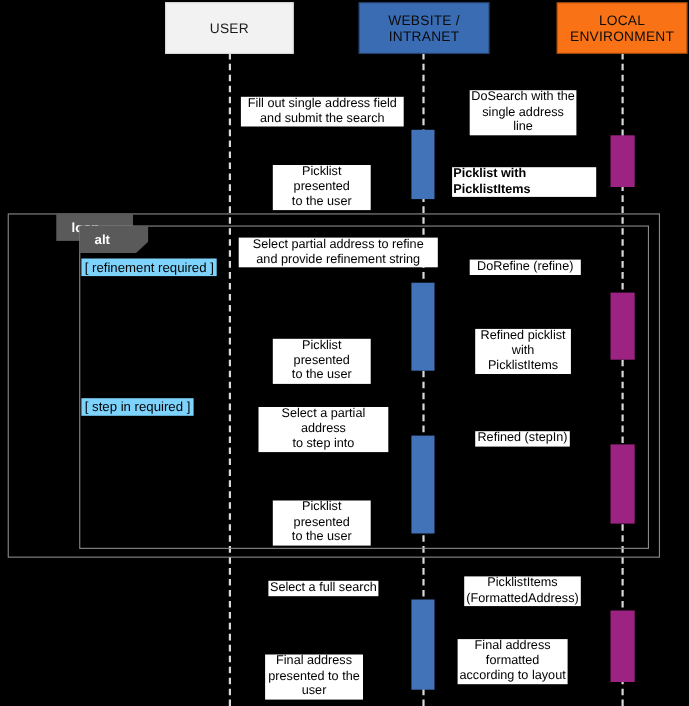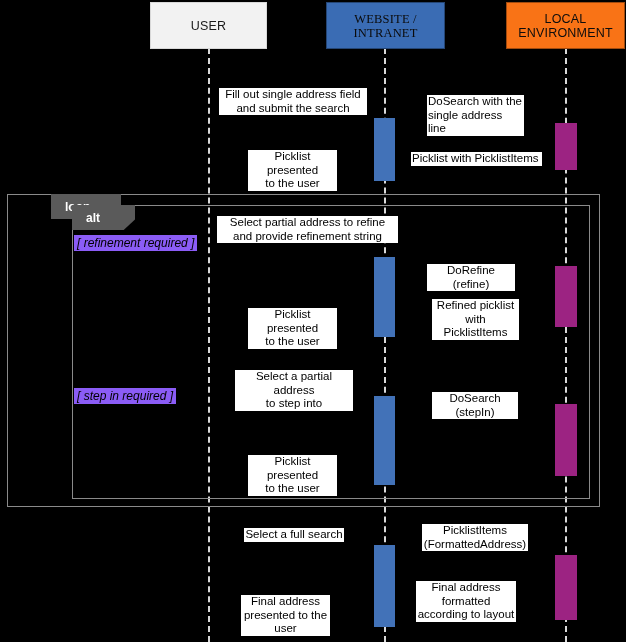--- a/index.html
+++ b/index.html
@@ -54,26 +54,25 @@
     color:#ffffff;
     font-size:12px;line-height:12px;
     font-weight:bold;
     display:flex;align-items:center;
     padding-left:14px;
     box-sizing:border-box;
     clip-path:polygon(0 0, 100% 0, 100% 58%, 82% 100%, 0 100%);
   }
   .guard{
     position:absolute;
-    background:#8b5cf6;color:#000;
+    background:#7dd3fc;color:#000;
     font-size:12px;line-height:14px;
     padding:1px 3px;
     box-sizing:border-box;
     white-space:nowrap;
-    font-style:italic;
   }
 </style>
 </head>
 <body>
 
 <div id="canvas">
 
   <div class="lifeline" style="left:208px;top:48px;height:594px;"></div>
   <div class="lifeline" style="left:384px;top:48px;height:594px;"></div>
   <div class="lifeline" style="left:565px;top:48px;height:594px;"></div>
@@ -82,26 +81,26 @@
   <div class="frag-tab" style="left:7px;top:194px;width:70px;height:25px;margin-left:44px;">
     <span>loop</span>
   </div>
 
   <div class="frag" style="left:72px;top:205px;width:518px;height:294px;"></div>
   <div class="frag-tab" style="left:72px;top:205px;width:63px;height:25px;">
     <span>alt</span>
   </div>
 
   <div class="guard" style="left:74px;top:235px;">[ refinement required ]</div>
-  <div class="guard" style="left:74px;top:388px;">[ step in required ]</div>
+  <div class="guard" style="left:74px;top:362px;">[ step in required ]</div>
 
   <div class="participant user" style="left:150px;top:2px;width:117px;height:47px;">
     <span>USER</span>
   </div>
-  <div class="participant web" style="left:326px;top:2px;width:119px;height:47px;white-space:pre-line;font-family:Liberation Serif, serif;">
+  <div class="participant web" style="left:326px;top:2px;width:119px;height:47px;white-space:pre-line;">
     <span>WEBSITE /
 INTRANET</span>
   </div>
   <div class="participant local" style="left:506px;top:2px;width:119px;height:47px;white-space:pre-line;">
     <span>LOCAL
 ENVIRONMENT</span>
   </div>
 
   <div class="activation blue" style="left:374px;top:118px;width:21px;height:63px;"></div>
   <div class="activation magenta" style="left:555px;top:123px;width:22px;height:47px;"></div>
@@ -110,37 +109,37 @@
   <div class="activation magenta" style="left:555px;top:266px;width:22px;height:61px;"></div>
 
   <div class="activation blue" style="left:374px;top:396px;width:21px;height:89px;"></div>
   <div class="activation magenta" style="left:555px;top:404px;width:22px;height:72px;"></div>
 
   <div class="activation blue" style="left:374px;top:545px;width:21px;height:82px;"></div>
   <div class="activation magenta" style="left:555px;top:555px;width:22px;height:65px;"></div>
 
   <div class="msg" style="left:219px;top:88px;width:148px;">Fill out single address field
 and submit the search</div>
-  <div class="msg" style="left:427px;top:95px;width:97px;text-align:left;">DoSearch with the
+  <div class="msg" style="left:427px;top:82px;width:97px;text-align:center;">DoSearch with the
 single address line</div>
-  <div class="msg" style="left:411px;top:152px;width:131px;text-align:left;">Picklist with PicklistItems</div>
+  <div class="msg" style="left:411px;top:152px;width:131px;text-align:left;font-weight:bold;">Picklist with PicklistItems</div>
   <div class="msg" style="left:248px;top:150px;width:89px;">Picklist presented
 to the user</div>
 
   <div class="msg" style="left:217px;top:216px;width:181px;">Select partial address to refine
 and provide refinement string</div>
-  <div class="msg" style="left:427px;top:264px;width:88px;">DoRefine (refine)</div>
+  <div class="msg" style="left:427px;top:236px;width:101px;">DoRefine (refine)</div>
   <div class="msg" style="left:432px;top:299px;width:87px;">Refined picklist
 with PicklistItems</div>
   <div class="msg" style="left:248px;top:308px;width:89px;">Picklist presented
 to the user</div>
 
   <div class="msg" style="left:235px;top:370px;width:118px;">Select a partial address
 to step into</div>
-  <div class="msg" style="left:432px;top:392px;width:86px;">DoSearch (stepIn)</div>
+  <div class="msg" style="left:432px;top:392px;width:86px;">Refined (stepIn)</div>
   <div class="msg" style="left:248px;top:455px;width:89px;">Picklist presented
 to the user</div>
 
   <div class="msg" style="left:244px;top:528px;width:100px;">Select a full search</div>
   <div class="msg" style="left:422px;top:524px;width:106px;">PicklistItems
 (FormattedAddress)</div>
   <div class="msg" style="left:416px;top:581px;width:100px;">Final address formatted
 according to layout</div>
   <div class="msg" style="left:241px;top:595px;width:89px;">Final address
 presented to the user</div>

